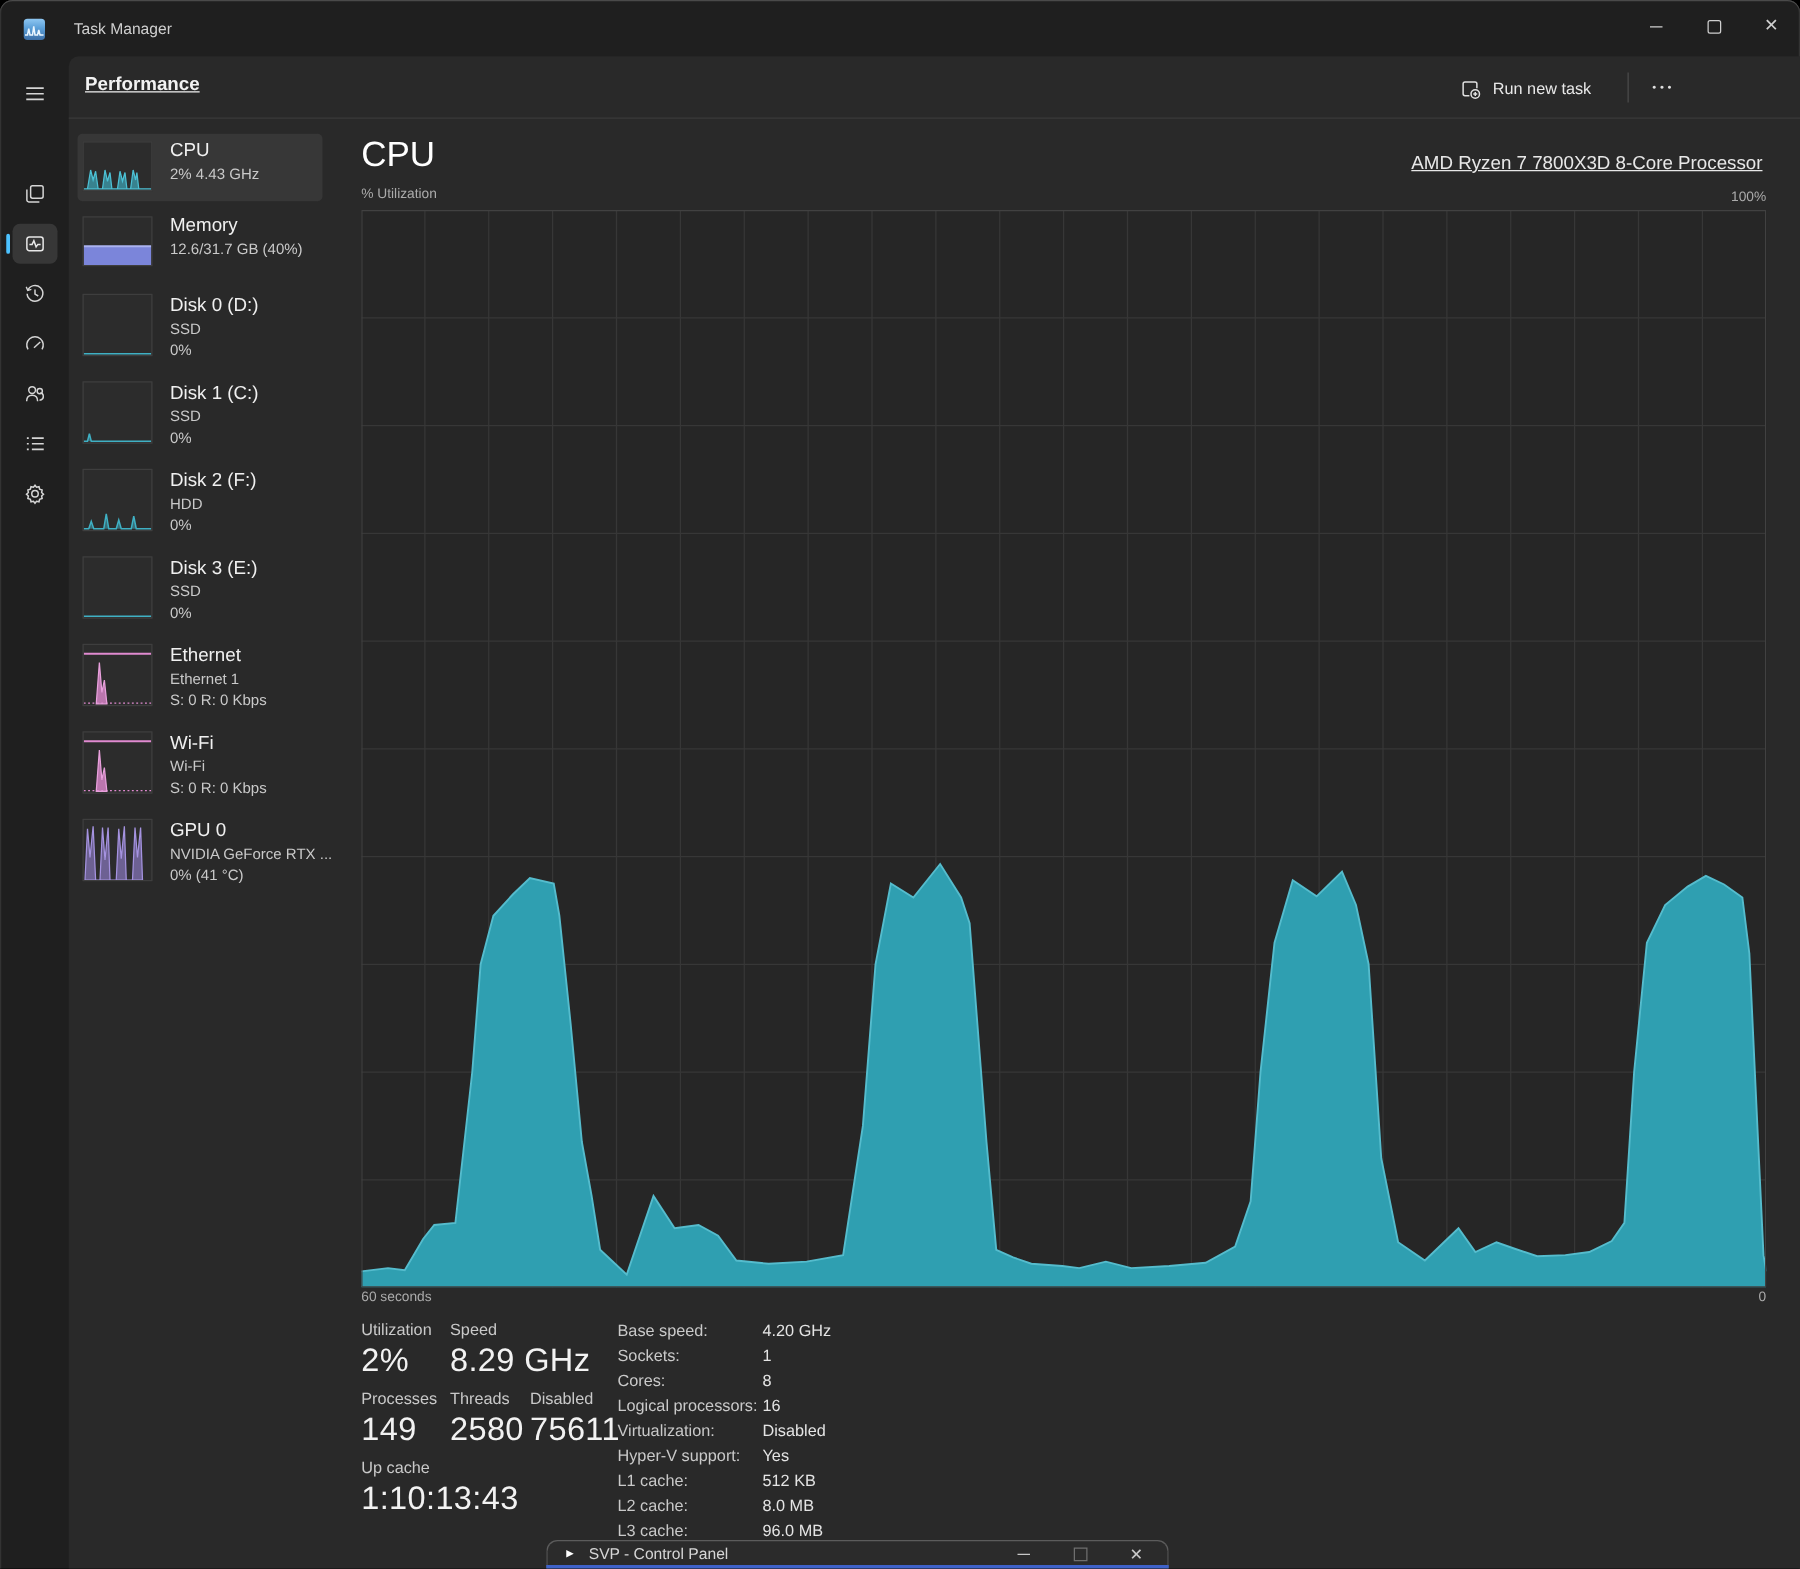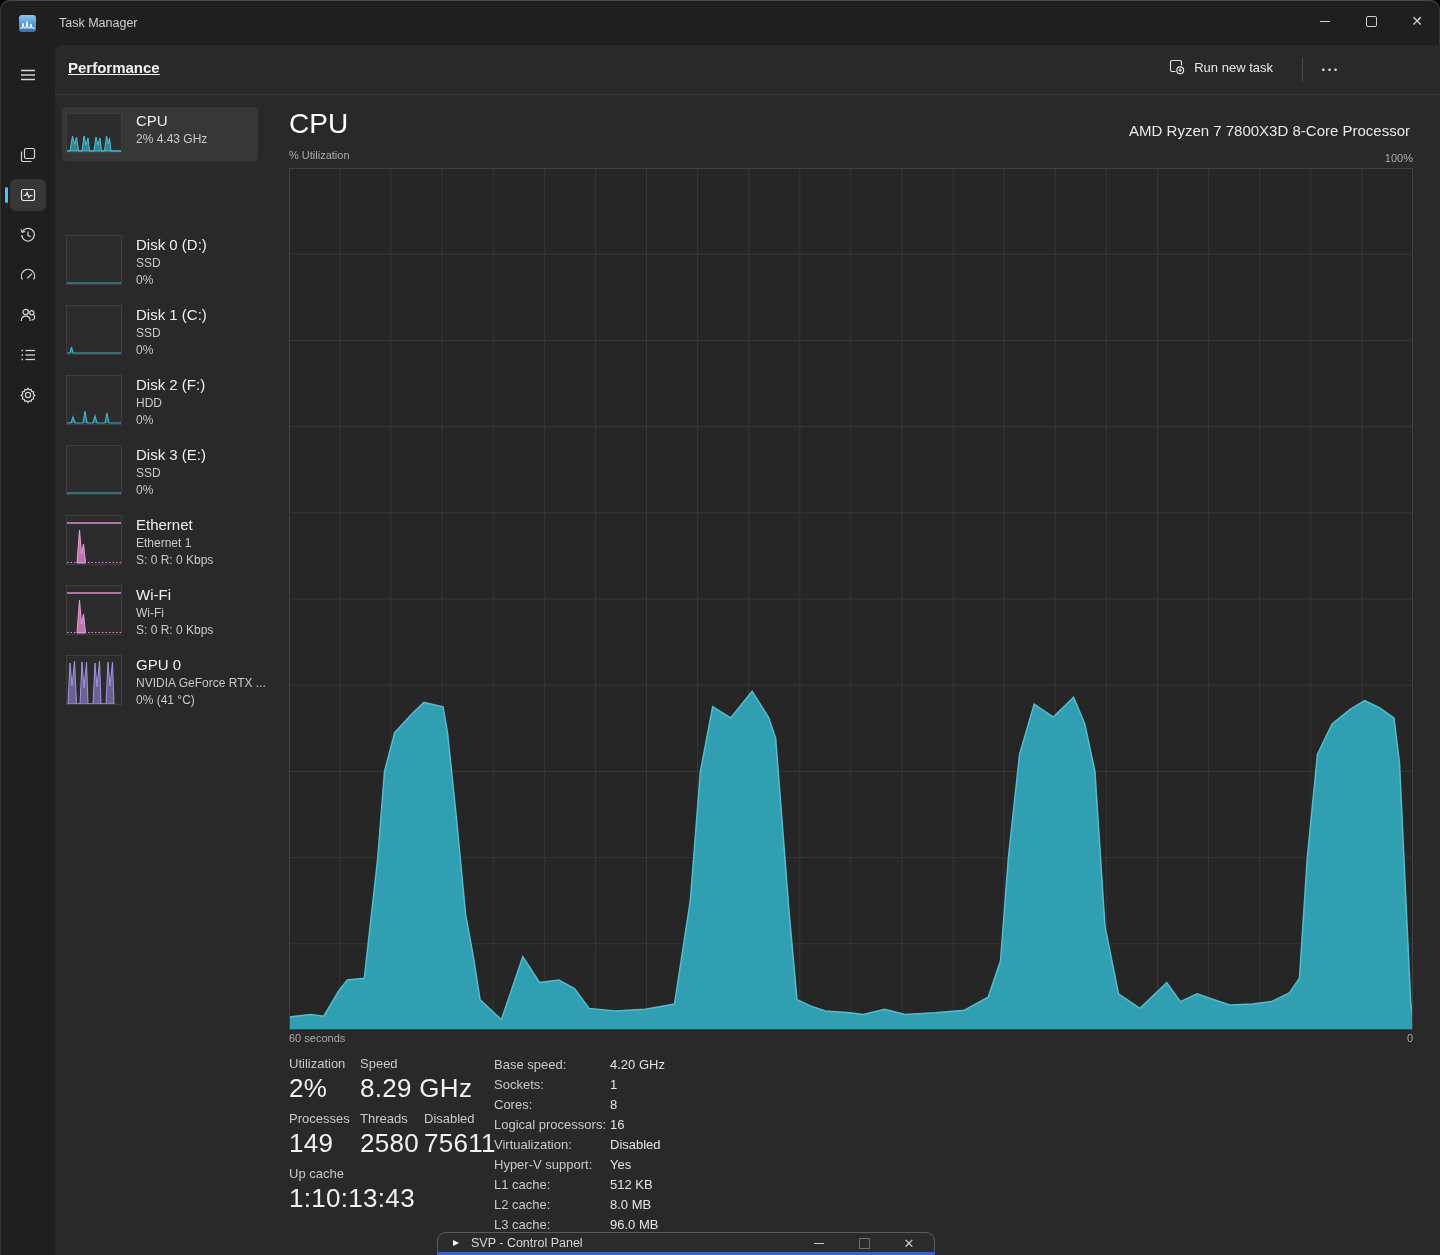--- a/index.html
+++ b/index.html
@@ -19,36 +19,36 @@
   
   #sidebar{position:absolute;left:0;top:45px;width:55px;bottom:0;}
   .side-btn{position:absolute;left:10px;width:36px;height:32px;border-radius:6px;
     display:flex;align-items:center;justify-content:center;}
   .side-btn.selected{background:#373737;}
   .accent-bar{position:absolute;left:5px;width:3px;height:16px;border-radius:2px;}
   
   #panel{position:absolute;left:55px;top:45px;right:0;bottom:0;background:#292929;border-radius:8px 0 0 0;}
   #page-header{position:absolute;left:13px;top:14px;font-size:15px;font-weight:700;color:#f2f2f2;text-decoration:underline;}
   #header-divider{position:absolute;left:0;top:49px;right:0;height:1px;background:#3a3a3a;}
-  #run-new-task{position:absolute;right:157px;top:0;height:30px;display:flex;align-items:flex-end;gap:9px;
+  #run-new-task{position:absolute;right:157px;top:18px;height:30px;display:flex;align-items:flex-start;gap:9px;
     padding:0 10px;border-radius:4px;color:#e8e8e8;font-size:13px;}
   #header-sep{position:absolute;right:137px;top:13px;width:1px;height:24px;background:#4b4b4b;}
   #more-btn{position:absolute;right:92px;top:10px;width:34px;height:30px;border-radius:4px;
     display:flex;align-items:center;justify-content:center;color:#e0e0e0;font-size:9px;letter-spacing:3px;}
   
   .perf-item{position:absolute;left:7px;width:196px;display:flex;border-radius:4px;padding:4px 0 0 4px;box-sizing:border-box;}
   .perf-item.selected{background:#373737;}
   .thumb{flex:0 0 56px;margin-right:14px;background:#2c2c2c;border:1px solid #3e3e3e;box-sizing:border-box;}
   .thumb svg{display:block;}
   .perf-text{padding-top:0;white-space:nowrap;}
   .perf-title{font-size:15px;color:#f0f0f0;line-height:20px;}
   .perf-sub{font-size:12px;color:#c9c9c9;line-height:16.5px;}
   
   #detail-title{position:absolute;left:289px;top:108px;font-size:28px;font-weight:300;color:#ffffff;}
-  #detail-subtitle{position:absolute;right:30px;top:122px;font-size:15px;color:#e8e8e8;}
+  #detail-subtitle{position:absolute;right:30px;top:122px;font-size:15px;color:#e8e8e8;text-decoration:underline;}
   .axis-label{position:absolute;font-size:11px;color:#ababab;}
   #chart-wrap{position:absolute;left:289px;top:168px;width:1124px;height:862px;background:#262626;}
   
   .stat-label{position:absolute;font-size:13px;color:#c9c9c9;}
   .stat-value{position:absolute;font-size:26px;font-weight:300;color:#f2f2f2;letter-spacing:.3px;}
   .kv{position:absolute;left:494px;width:420px;display:flex;font-size:13px;line-height:16px;}
   .kv .k{width:116px;color:#c9c9c9;}
   .kv .v{color:#e4e4e4;}
   
   #popup{position:absolute;left:437px;top:1232px;width:498px;height:23px;background:#2b2b2b;
@@ -187,20 +187,32 @@
         <svg width="54" height="38" viewBox="0 0 54 38">
             <path d="M0,37 L3,37 5.5,22 7.5,30 9.5,23 11.5,37 15,37 17,22 19,31 21,24 22.5,37 27,37 29,23 31,31 33,24 34.5,37 37.5,37 39.5,22 41.5,30 42.5,24 44,37 54,37 Z" fill="rgba(63,176,196,.65)" stroke="#4cc0d4" stroke-width="1"></path>
           </svg>
       </div>
       <div class="perf-text">
         <div class="perf-title">CPU</div>
         <div class="perf-sub">2%  4.43 GHz</div>
       </div>
     </div>
 
+    <div class="perf-item" style="top:122px;height:56px">
+      <div class="thumb" style="height:40px;margin-top:2px">
+        <svg width="54" height="38" viewBox="0 0 54 38">
+            <rect x="0" y="23" width="54" height="15" fill="#7b85da"></rect>
+            <line x1="0" y1="23" x2="54" y2="23" stroke="#aab2f0" stroke-width="1.6"></line>
+          </svg>
+      </div>
+      <div class="perf-text">
+        <div class="perf-title">Memory</div>
+        <div class="perf-sub">12.6/31.7 GB (40%)</div>
+      </div>
+    </div>
 
     <div class="perf-item" style="top:186px;height:70px">
       <div class="thumb" style="height:50px">
         <svg width="54" height="48" viewBox="0 0 54 48">
             <path d="M0,47 L54,47" fill="none" stroke="#3fb0c4" stroke-width="1.2"></path>
           </svg>
       </div>
       <div class="perf-text">
         <div class="perf-title">Disk 0 (D:)</div>
         <div class="perf-sub">SSD</div>

